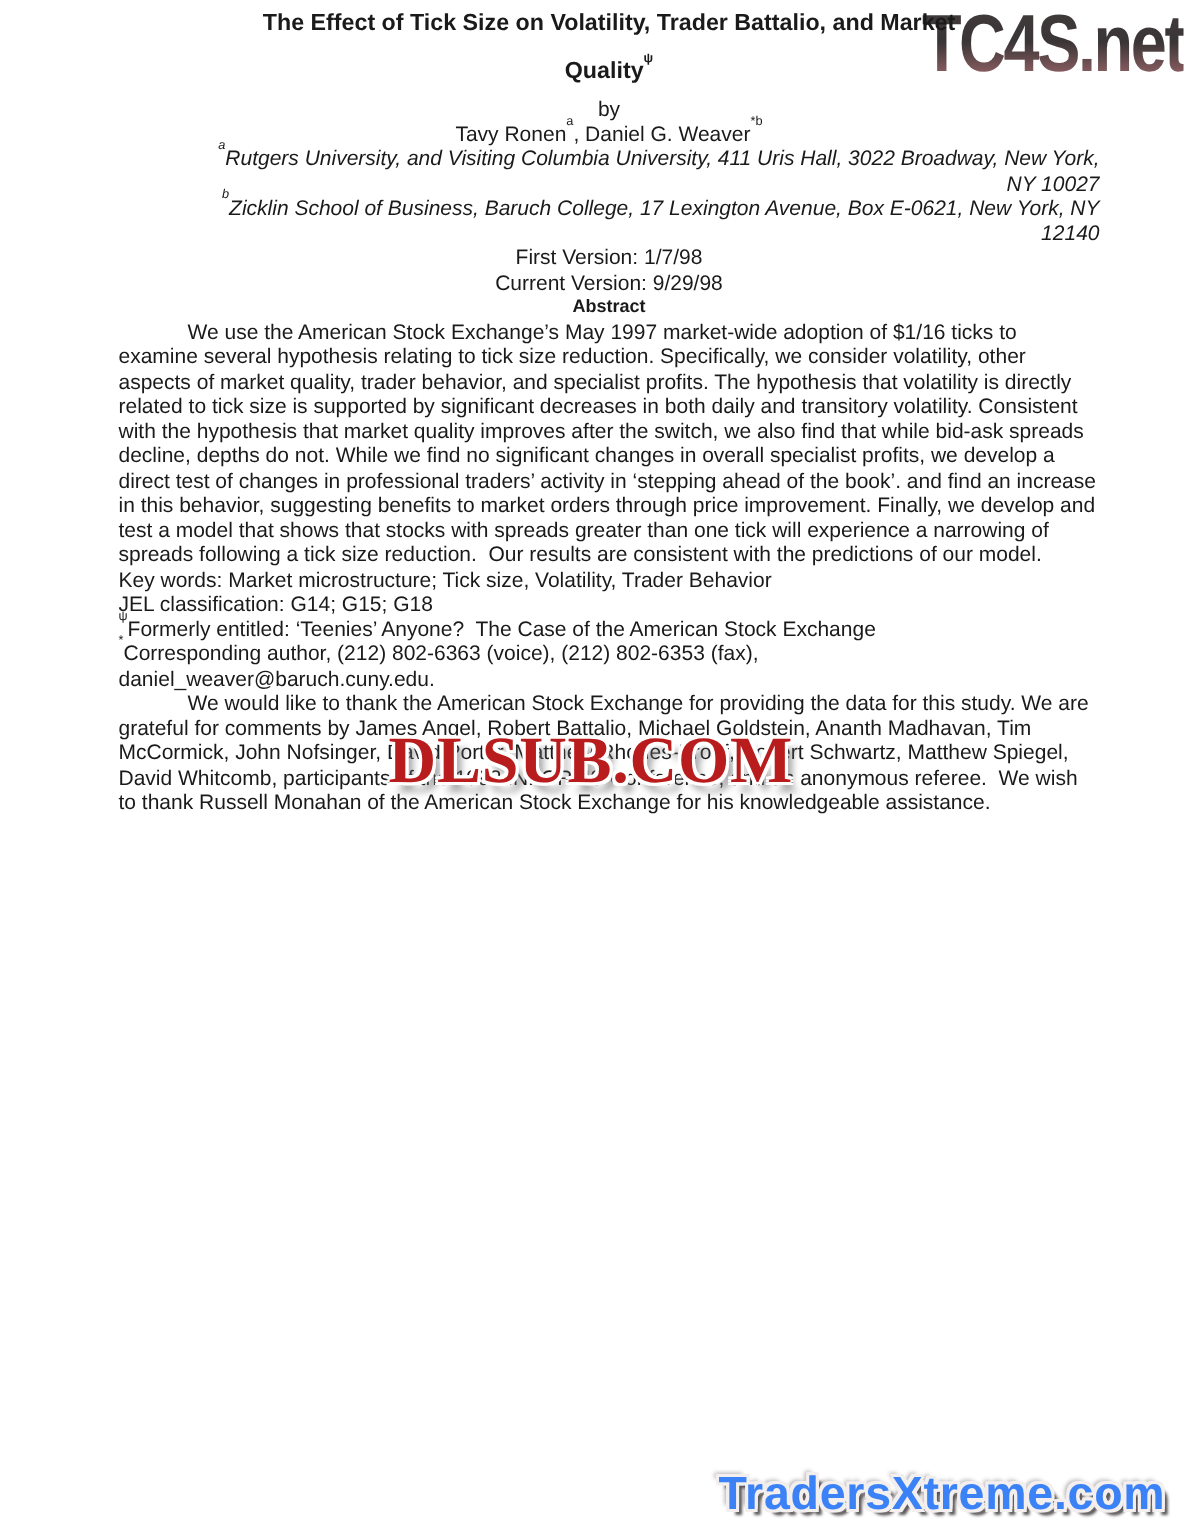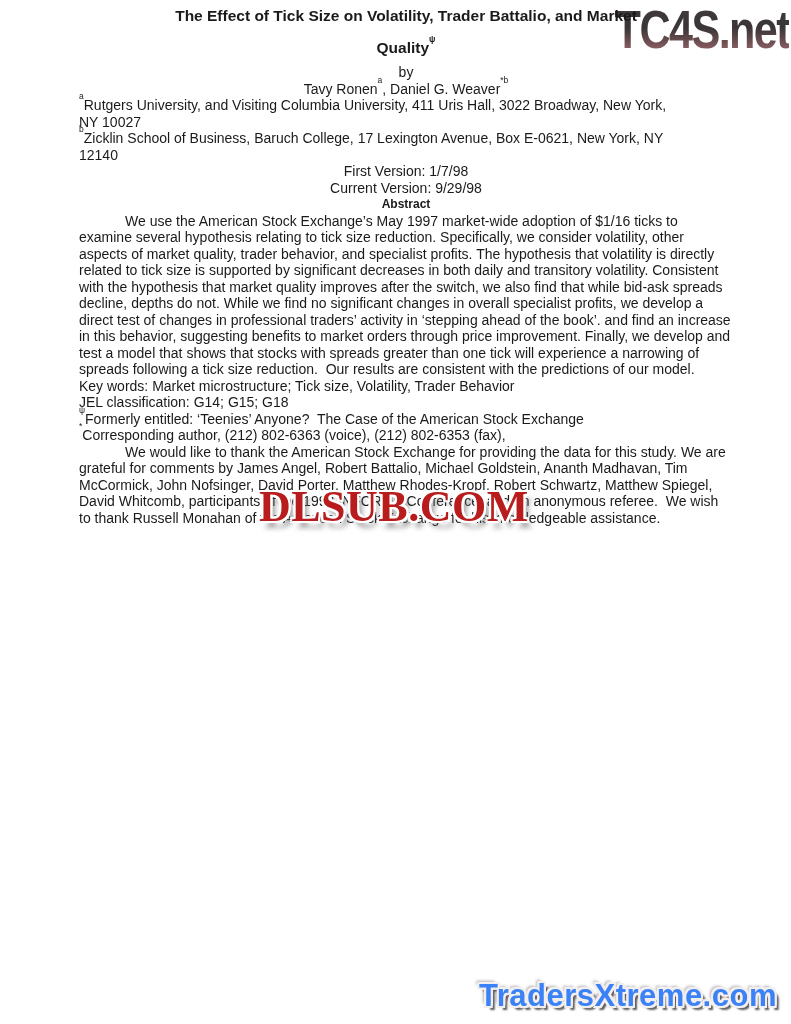--- a/index.html
+++ b/index.html
@@ -36,21 +36,21 @@
 
   .title {
     margin-top: 90px;
     text-align: center;
     font-weight: bold;
     font-size: 15.5px;
     line-height: 32px;
   }
   .byline   { text-align: center; margin-top: 3px; }
   .authors  { text-align: center; margin-top: 11px; }
-  .affiliations { text-align: left; margin-top: 17px; }
+  .affiliations { text-align: right; margin-top: 17px; font-style: italic; }
   .versions { text-align: center; margin-top: 11px; }
   .abstract-heading {
     text-align: center;
     font-weight: bold;
     font-size: 12px;
     margin-top: 14px;
   }
   .abstract-text {
     margin-top: 13px;
     text-indent: 46px;
@@ -141,21 +141,21 @@
     <h2 class="abstract-heading">Abstract</h2>
 
     <p class="abstract-text">We use the American Stock Exchange’s May 1997 market-wide adoption of $1/16 ticks to examine several hypothesis relating to tick size reduction. Specifically, we consider volatility, other aspects of market quality, trader behavior, and specialist profits. The hypothesis that volatility is directly related to tick size is supported by significant decreases in both daily and transitory volatility. Consistent with the hypothesis that market quality improves after the switch, we also find that while bid-ask spreads decline, depths do not. While we find no significant changes in overall specialist profits, we develop a direct test of changes in professional traders’ activity in ‘stepping ahead of the book’. and find an increase in this behavior, suggesting benefits to market orders through price improvement. Finally, we develop and test a model that shows that stocks with spreads greater than one tick will experience a narrowing of spreads following a tick size reduction.  Our results are consistent with the predictions of our model.</p>
 
     <p class="keywords"><span class="it">Key words</span><span>: Market microstructure; Tick size, Volatility, Trader Behavior</span></p>
 
     <p class="jel"><span class="it">JEL classification:</span><span> G14; G15; G18</span></p>
 
     <p class="formerly"><sup class="fnsup">ψ</sup><span>Formerly entitled: ‘Teenies’ Anyone?  The Case of the American Stock Exchange</span></p>
 
-    <p class="corresponding"><sup class="fnsup">*</sup><span>Corresponding author, (212) 802-6363 (voice), (212) 802-6353 (fax),</span><br></p>
+    <p class="corresponding"><sup class="fnsup">*</sup><span>Corresponding author, (212) 802-6363 (voice), (212) 802-6353 (fax),</span><br><span>daniel_weaver@baruch.cuny.edu.</span></p>
 
     <p class="acks">We would like to thank the American Stock Exchange for providing the data for this study. We are grateful for comments by James Angel, Robert Battalio, Michael Goldstein, Ananth Madhavan, Tim McCormick, John Nofsinger, David Porter, Matthew Rhodes-Kropf, Robert Schwartz, Matthew Spiegel, David Whitcomb, participants of the 1998 INFORMS Conference, and an anonymous referee.  We wish to thank Russell Monahan of the American Stock Exchange for his knowledgeable assistance.</p>
 
   </div>
 
   <div class="wm-dlsub">DLSUB.COM</div>
 
   <div class="wm-traders">TradersXtreme.com</div>
 
 </div>

